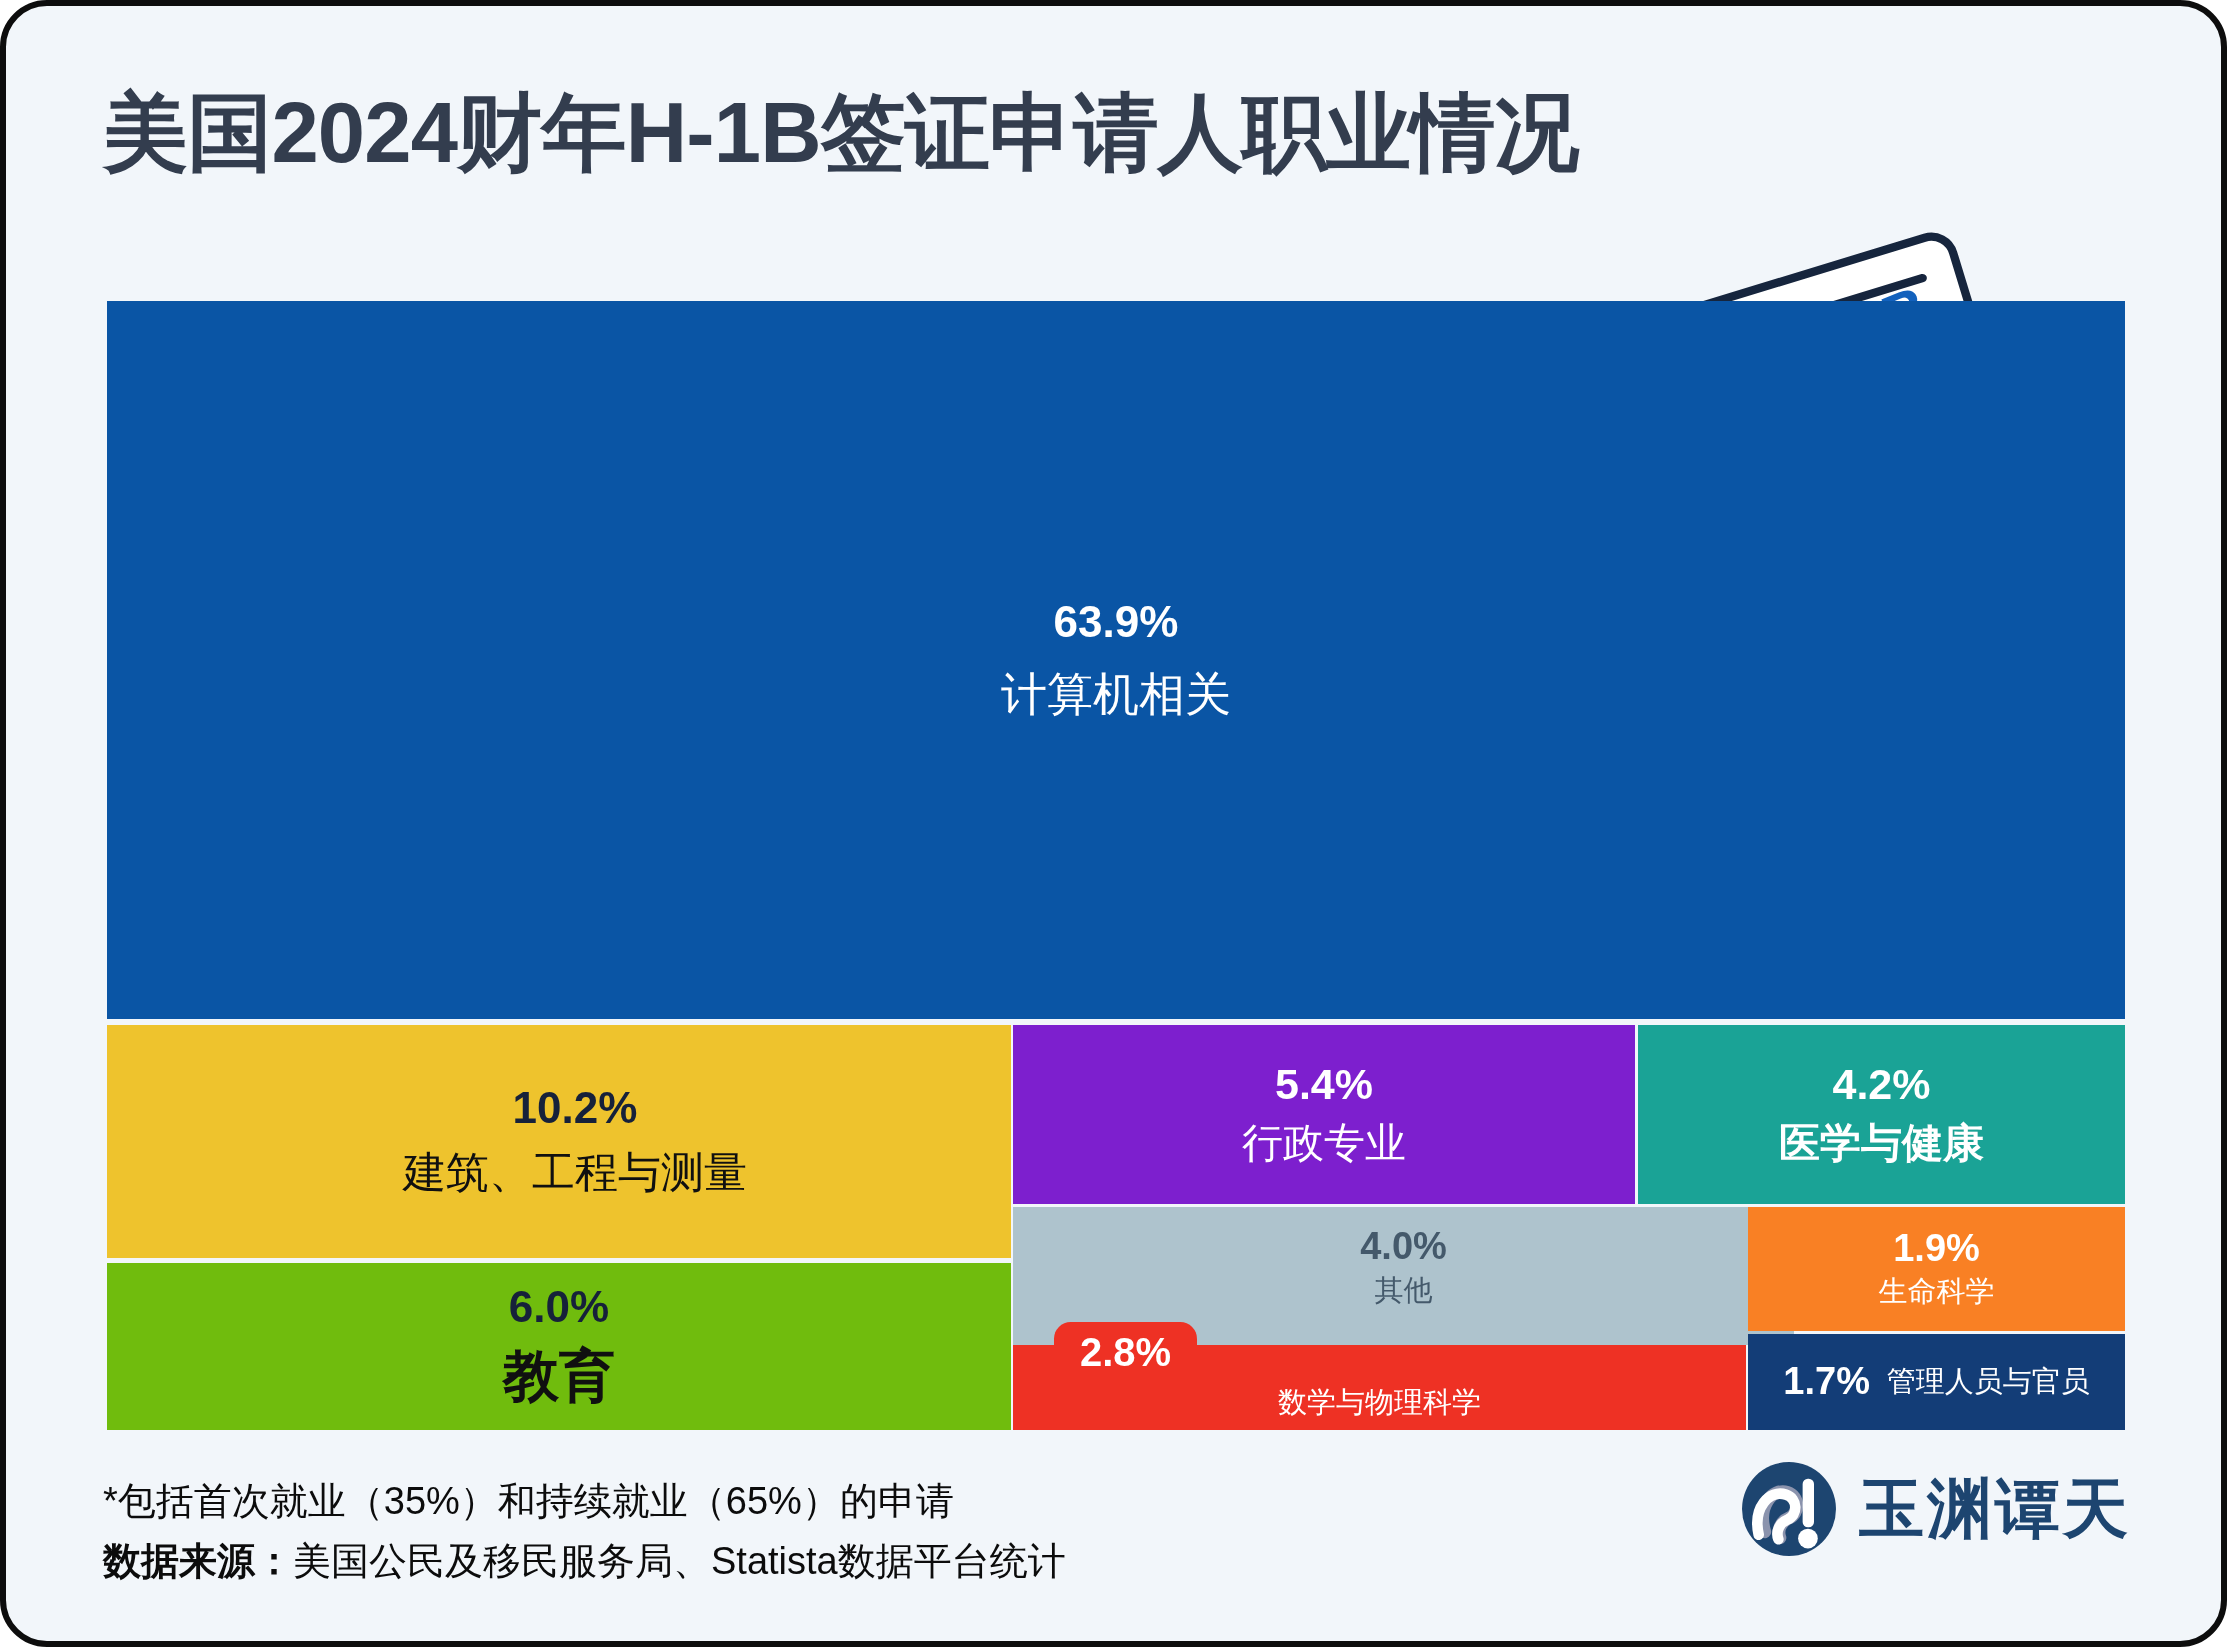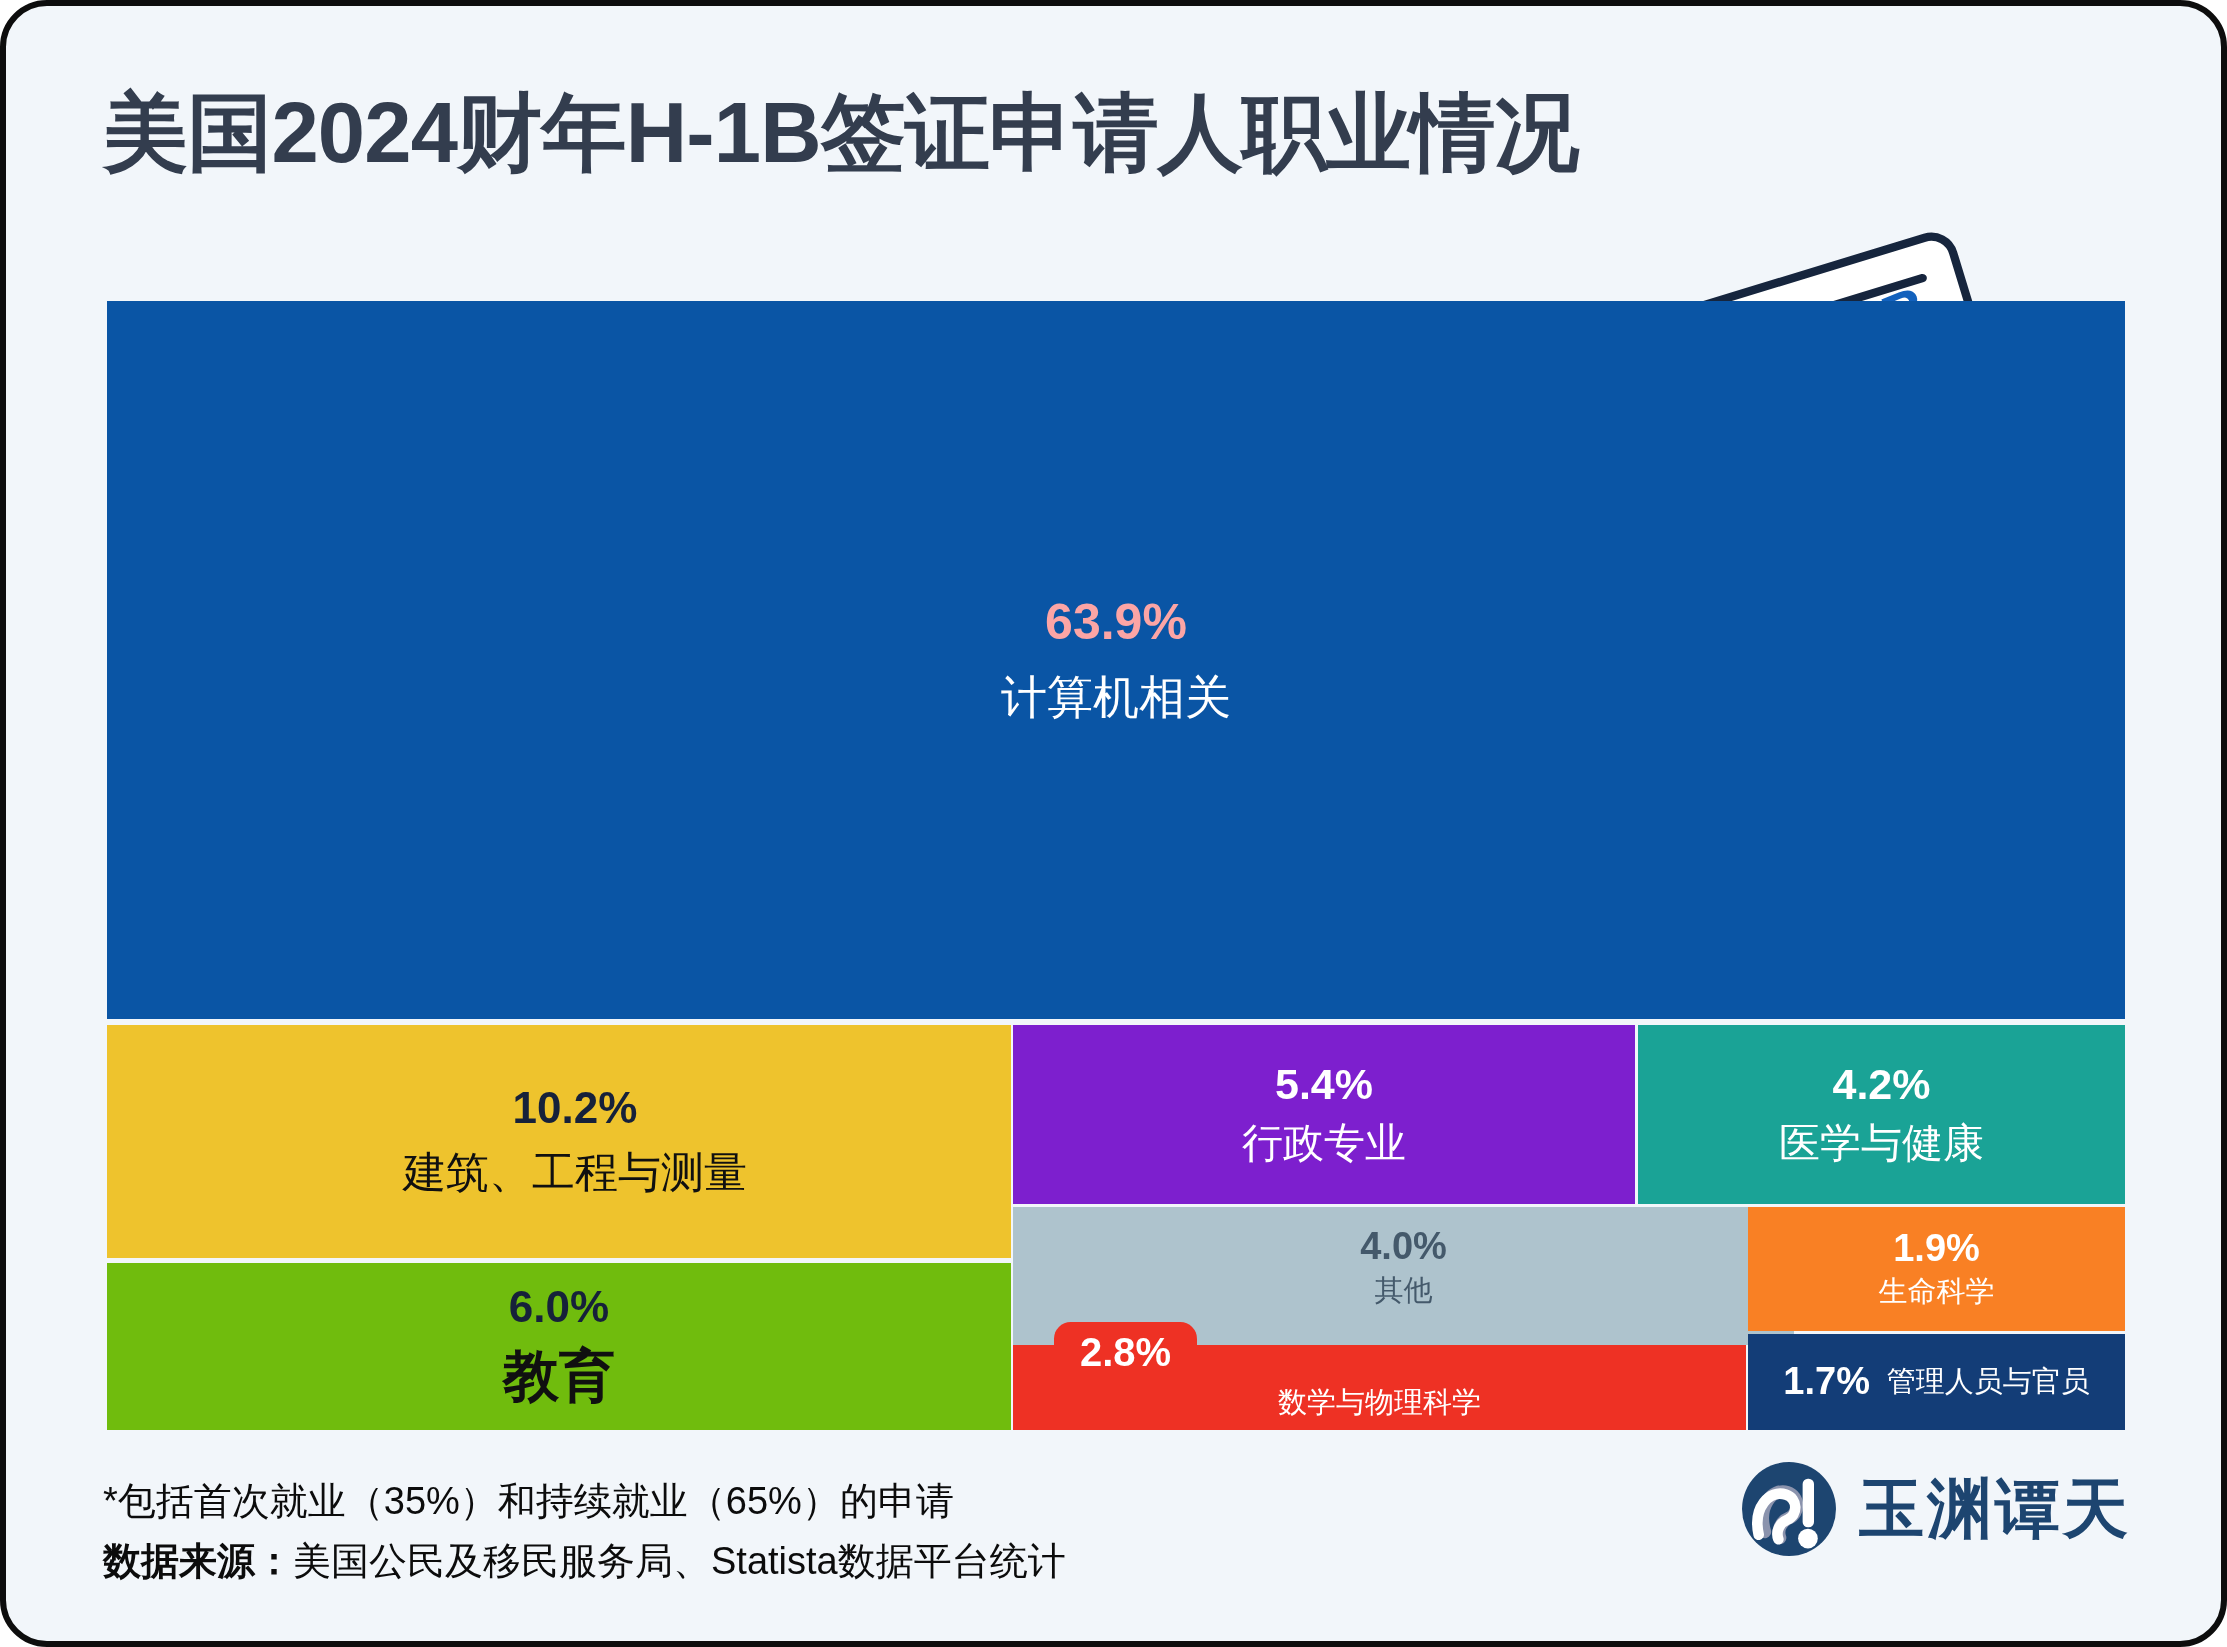--- a/index.html
+++ b/index.html
@@ -44,21 +44,21 @@
     text-align: center;
   }
   .pct  { font-weight: 700; line-height: 1.05; }
   .lbl  { font-weight: 400; line-height: 1.15; }
 
   
   .c-computer {
     left: 0; top: 0; width: 2018px; height: 718px;
     background: #0a55a5;
   }
-  .c-computer .pct { font-size: 50px; color: #fca5a5; margin-bottom: 23px; }
+  .c-computer .pct { font-size: 44px; color: #ffffff; margin-bottom: 23px; }
   .c-computer .lbl { font-size: 46px; color: #ffffff; }
 
   
   .c-arch {
     left: 0; top: 724px; width: 904px; height: 233px;
     background: #eec32d;
     padding-left: 32px;
   }
   .c-arch .pct { font-size: 44px; color: #16213a; margin-bottom: 16.7px; }
   .c-arch .lbl { font-size: 43px; color: #101010; }
@@ -107,21 +107,21 @@
     font-size: 40px; font-weight: 700; color: #ffffff;
     line-height: 1.05;
   }
 
   
   .c-med {
     left: 1531px; top: 724px; width: 487px; height: 179px;
     background: #1aa396;
   }
   .c-med .pct { font-size: 43px; color: #ffffff; margin-bottom: 12px; }
-  .c-med .lbl { font-size: 41px; color: #ffffff; }
+  .c-med .lbl { font-size: 41px; color: #ffffff; font-weight: bold; }
 
   
   .c-life {
     left: 1641px; top: 906px; width: 377px; height: 124px;
     background: #f98024;
   }
   .c-life .pct { font-size: 38px; color: #ffffff; margin-bottom: 6px; }
   .c-life .lbl { font-size: 29px; color: #ffffff; }
 
   

